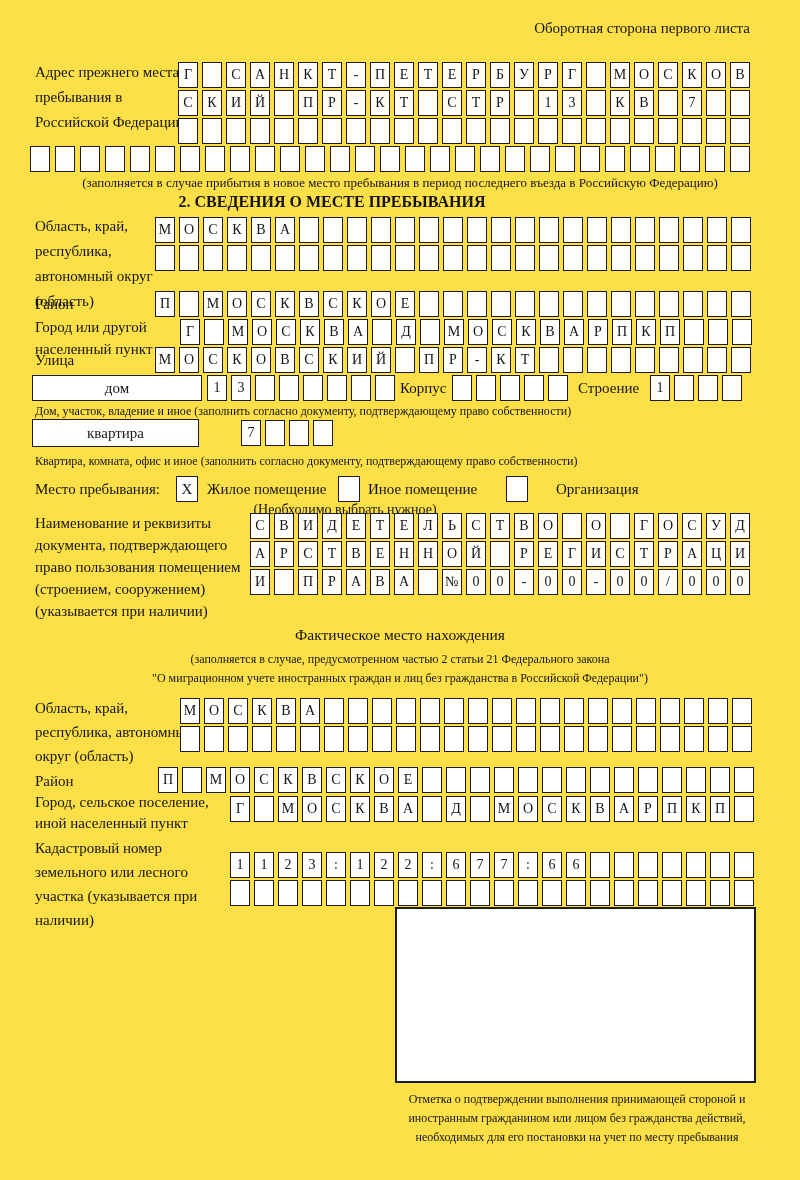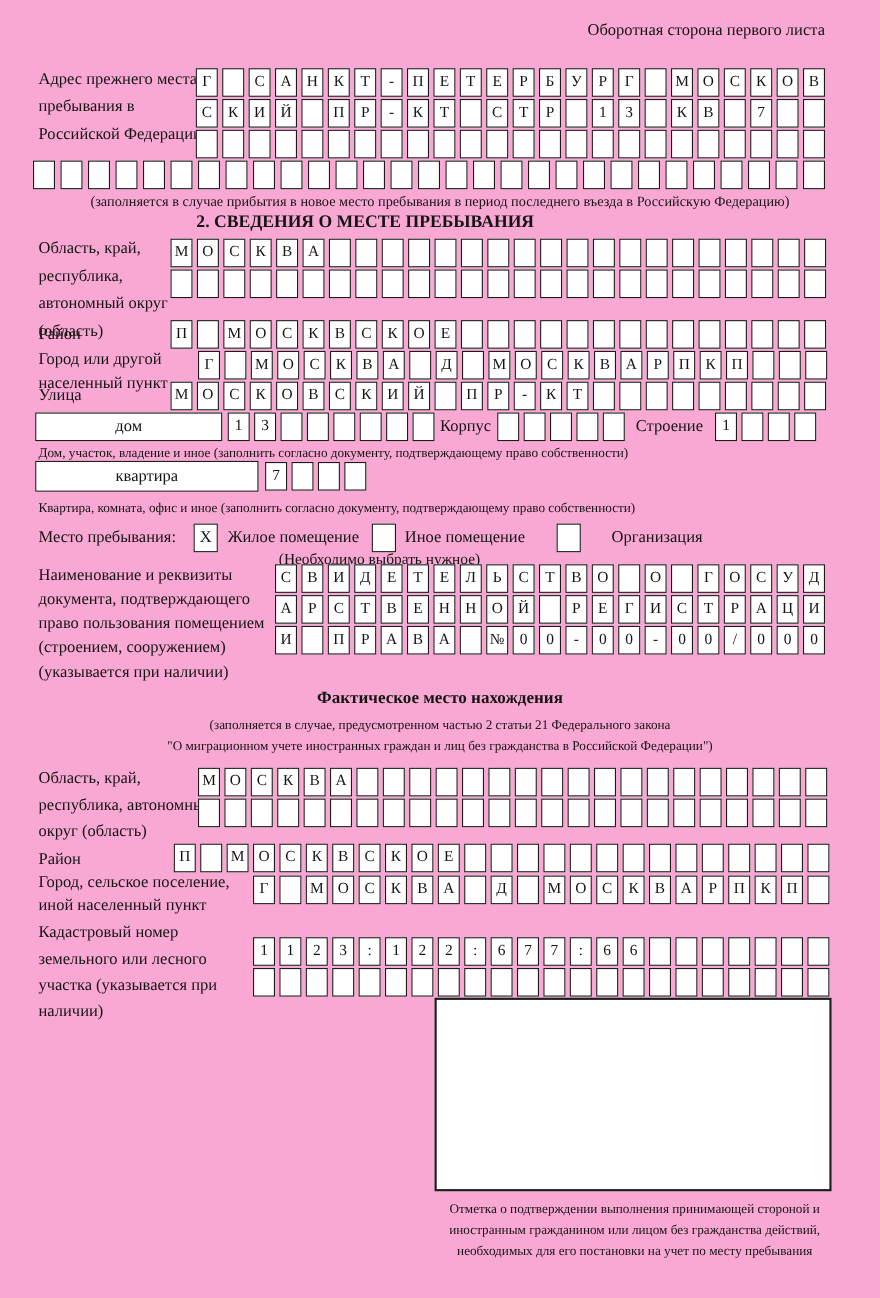--- a/index.html
+++ b/index.html
@@ -1,16 +1,16 @@
 <!DOCTYPE html>
 <html><head>
 <meta charset="utf-8">
 <style>
   html,body{margin:0;padding:0;background:#fff;}
-  .page{position:relative;width:800px;height:1180px;background:#f9a8d4;
+  .page{position:relative;width:800px;height:1180px;background:#fde047;
         font-family:"Liberation Serif","DejaVu Serif",serif;color:#141414;overflow:hidden;}
   .abs{position:absolute;}
   .lbl{font-size:15px;line-height:25px;}
   .lbl-sm{font-size:15px;line-height:22px;}
   .cap{font-size:13px;}
   .cap2{font-size:12px;}
   .title{font-size:16px;font-weight:bold;}
   .center{text-align:center;}
   .cells{position:absolute;display:flex;gap:4px;}
   .cells.g5{gap:5px;}
@@ -306,21 +306,21 @@
     </div>
   <div class="abs lbl" style="top:376px;left:578px;">Строение</div>
   <div class="cells" style="top:375px;left:650px;">
       <span class="cell">1</span>
       <span class="cell"></span>
       <span class="cell"></span>
       <span class="cell"></span>
     </div>
   <div class="abs cap2" style="top:404px;left:35px;width:740px;">Дом, участок, владение и иное (заполнить согласно документу, подтверждающему право собственности)</div>
 
-  <div class="widebox" style="top:419px;left:32px;width:203px;height:28px;">квартира</div>
+  <div class="widebox" style="top:419px;left:32px;width:167px;height:28px;">квартира</div>
   <div class="cells" style="top:420px;left:241px;">
       <span class="cell">7</span>
       <span class="cell"></span>
       <span class="cell"></span>
       <span class="cell"></span>
     </div>
   <div class="abs cap2" style="top:454px;left:35px;width:740px;">Квартира, комната, офис и иное (заполнить согласно документу, подтверждающему право собственности)</div>
 
   <div class="abs lbl" style="top:477px;left:35px;">Место пребывания:</div>
   <div class="chk" style="top:476px;left:176px;">X</div>
@@ -395,21 +395,21 @@
       <span class="cell">0</span>
       <span class="cell">-</span>
       <span class="cell">0</span>
       <span class="cell">0</span>
       <span class="cell">/</span>
       <span class="cell">0</span>
       <span class="cell">0</span>
       <span class="cell">0</span>
     </div>
 
-  <div class="abs center" style="top:626px;left:0;width:800px;font-size:15.5px;font-weight:bold;">Фактическое место нахождения</div>
+  <div class="abs center" style="top:626px;left:0;width:800px;font-size:15.5px;font-weight:normal;">Фактическое место нахождения</div>
   <div class="abs cap2 center" style="top:652px;left:0;width:800px;">(заполняется в случае, предусмотренном частью 2 статьи 21 Федерального закона</div>
   <div class="abs cap2 center" style="top:671px;left:0;width:800px;">"О миграционном учете иностранных граждан и лиц без гражданства в Российской Федерации")</div>
 
   <div class="abs lbl" style="top:696px;left:35px;width:160px;line-height:24px;">Область, край, республика, автономный округ (область)</div>
   <div class="cells" style="top:698px;left:180px;">
       <span class="cell">М</span>
       <span class="cell">О</span>
       <span class="cell">С</span>
       <span class="cell">К</span>
       <span class="cell">В</span>

